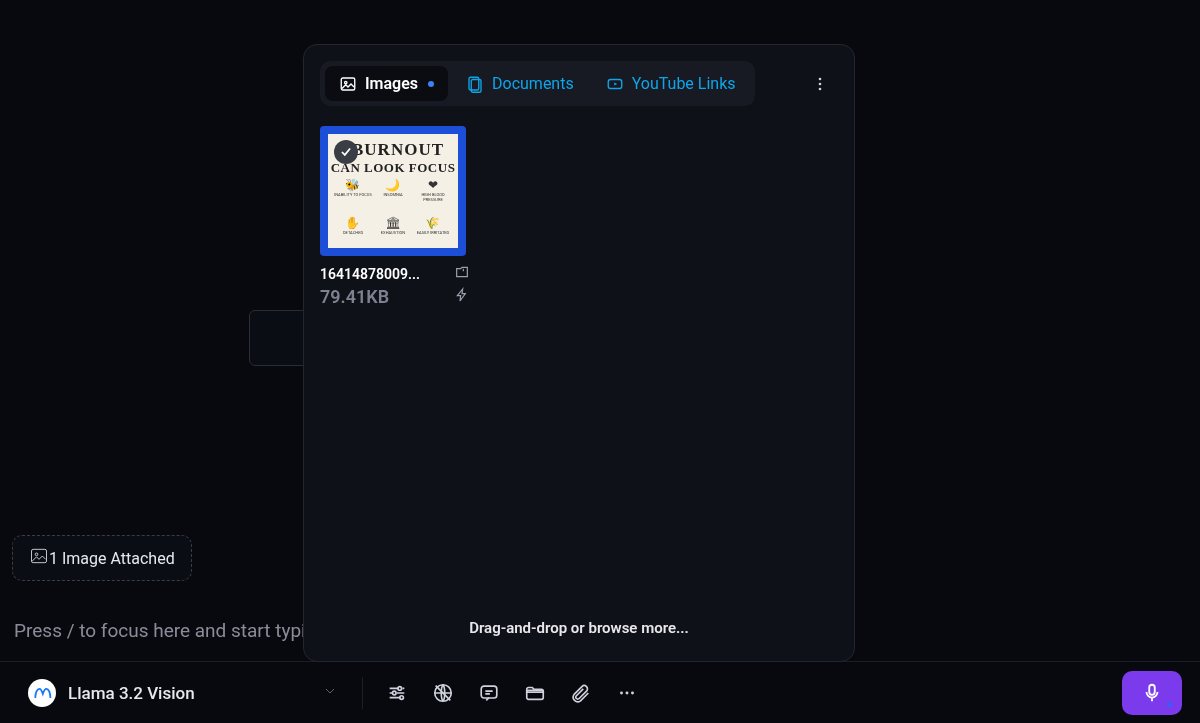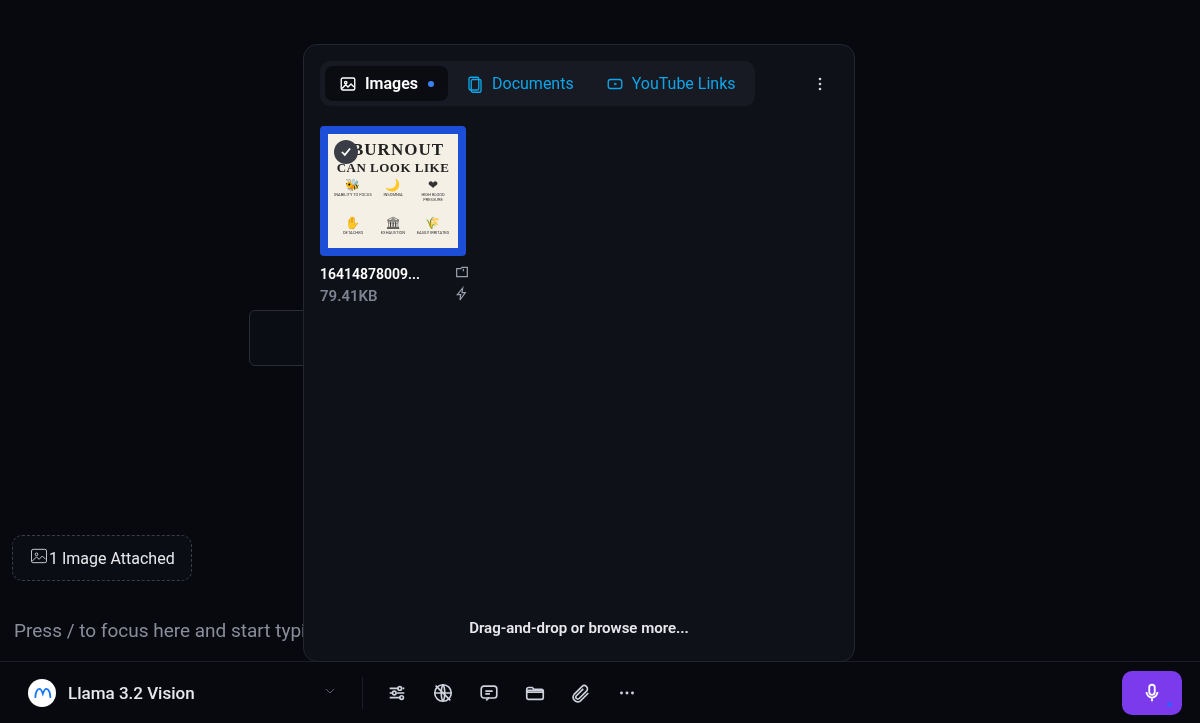--- a/index.html
+++ b/index.html
@@ -245,21 +245,21 @@
     display: flex; align-items: center; justify-content: space-between;
   }
   .thumb-name {
     color: #fff; font-size: 14px; font-weight: 600;
     max-width: 118px; overflow: hidden; text-overflow: ellipsis; white-space: nowrap; text-align: center;
   }
   .thumb-size-row {
     display: flex; align-items: center; justify-content: space-between;
     margin-top: 2px;
   }
-  .thumb-size { color: #7d8190; font-size: 15px; font-weight: 600; }
+  .thumb-size { color: #7d8190; font-size: 18px; font-weight: 600; }
   .mini-icon-btn { color: #9ca0ae; cursor: pointer; }
   .mini-icon-btn svg { width: 16px; height: 16px; stroke: currentColor; fill: none; stroke-width: 1.8; }
 
   .panel-footer {
     text-align: center;
     color: #e8e8ec;
     font-size: 15px;
     font-weight: 600;
     padding: 16px 0 8px 0;
   }
@@ -391,21 +391,21 @@
 
   <div class="thumbs-area">
     <div class="thumb-card">
       <div class="thumb">
         <span class="check">
           <svg viewBox="0 0 24 24">
               <path d="M5 12l5 5 9-11"></path>
             </svg>
         </span>
         <div class="thumb-title-line1">BURNOUT</div>
-        <div class="thumb-title-line2">CAN LOOK LIKE</div>
+        <div class="thumb-title-line2">CAN LOOK FOCUS</div>
         <div class="thumb-grid">
           <div class="thumb-cell">
               <span class="mini-icon">🐝</span>
               <span>INABILITY TO FOCUS</span>
             </div>
           <div class="thumb-cell">
               <span class="mini-icon">🌙</span>
               <span>INSOMNIA</span>
             </div>
           <div class="thumb-cell">

